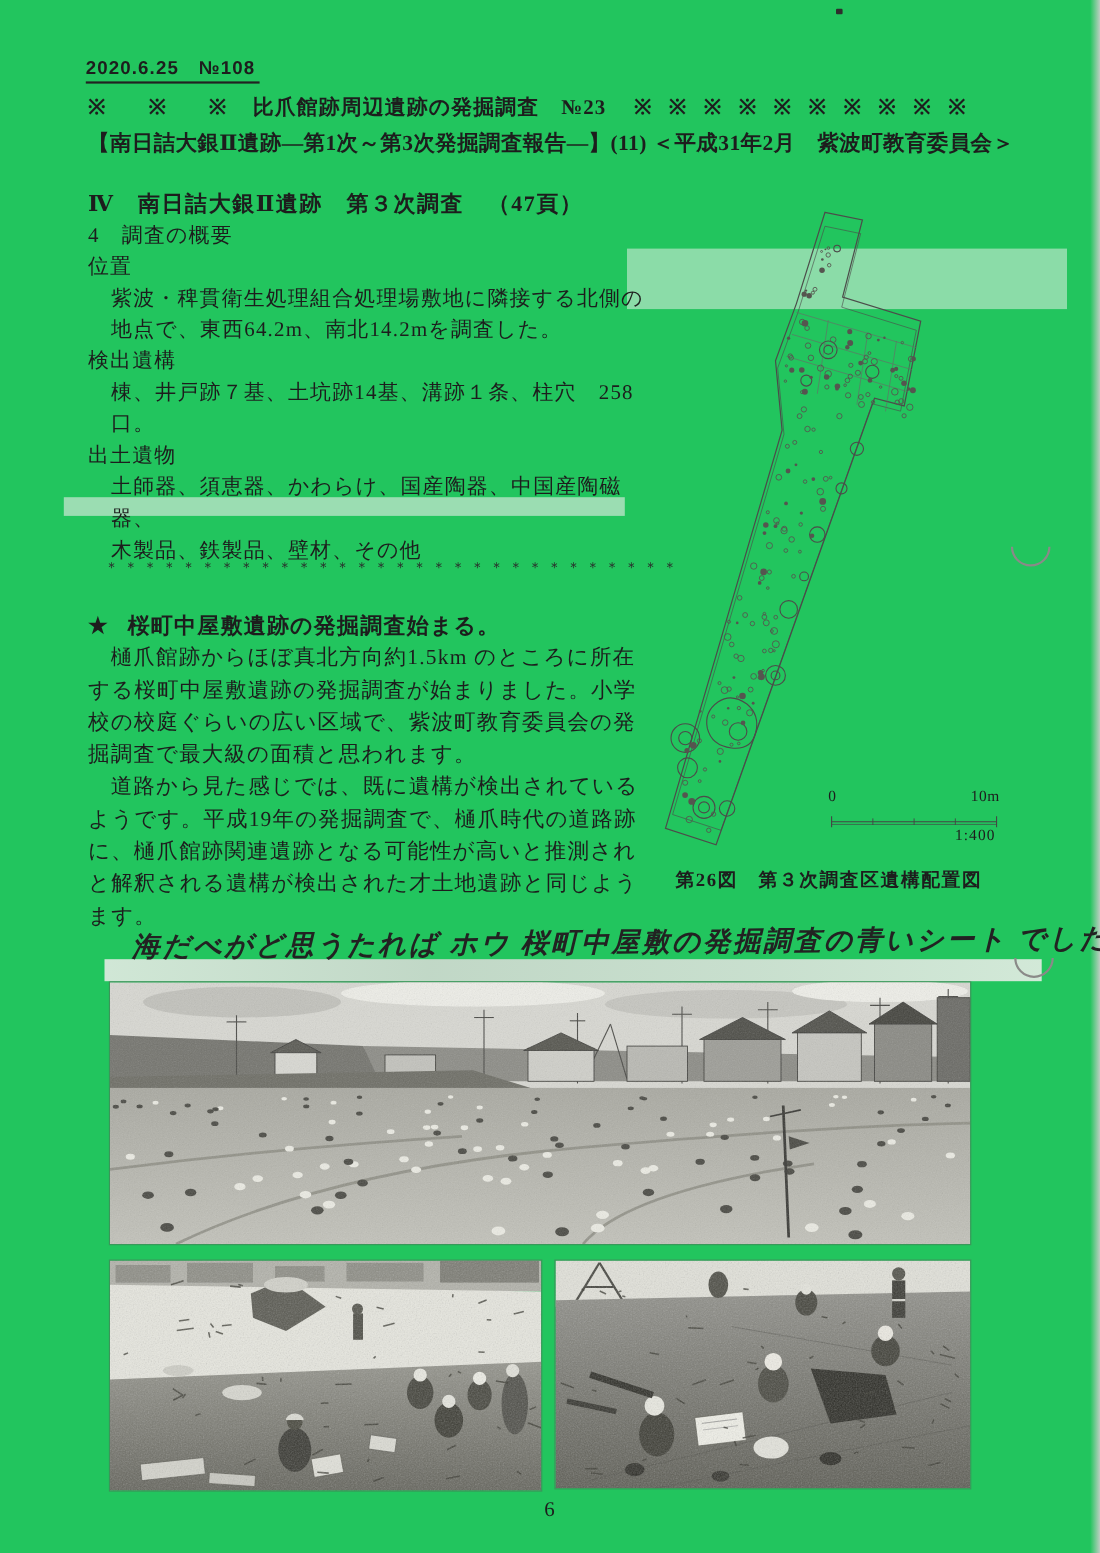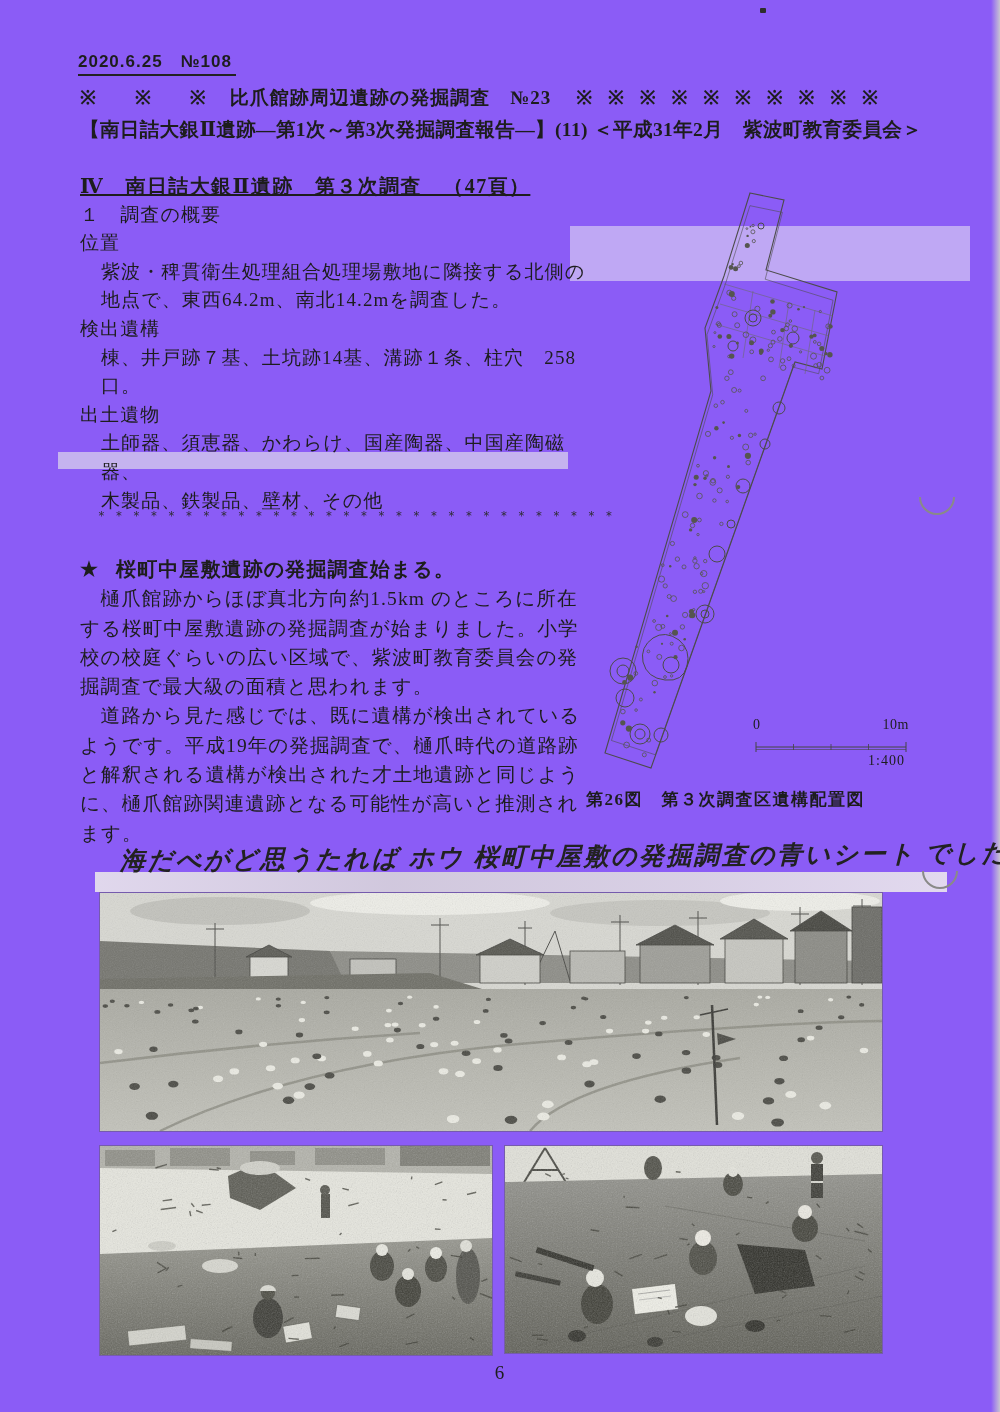--- a/index.html
+++ b/index.html
@@ -1,44 +1,44 @@
 <!DOCTYPE html>
 <html><head>
 <meta charset="utf-8">
 <style>
   html,body{margin:0;padding:0;background:#888;}
   .page{
     position:relative;width:1000px;height:1412px;margin:0 auto;
-    background:#8b5cf6;overflow:hidden;
+    background:#22c55e;overflow:hidden;
     font-family:"Liberation Serif","DejaVu Serif",serif;color:#1d1d1d;
   }
   .abs{position:absolute;}
   
   .date-line{left:78px;top:50px;font-family:"Liberation Sans","DejaVu Sans",sans-serif;
     font-weight:700;font-size:17px;letter-spacing:1px;border-bottom:2px solid #222;padding:0 4px 1px 0;}
   .header-line{left:80px;top:84px;width:798px;display:flex;align-items:baseline;
     font-size:19px;font-weight:600;white-space:nowrap;}
   .stars-left{letter-spacing:10px;margin-right:14px;}
   .header-title{margin-right:25px;letter-spacing:1px;}
   .stars-right{flex:1;display:flex;justify-content:space-between;}
   .subtitle{left:80px;top:116px;font-size:19.5px;font-weight:700;letter-spacing:0.4px;white-space:nowrap;}
   
   .leftcol{left:80px;top:172px;width:508px;font-size:19px;line-height:28.6px;letter-spacing:1.1px;}
-  .sec-heading{font-weight:700;font-size:20px;letter-spacing:1.4px;text-decoration:underline;}
+  .sec-heading{font-weight:700;font-size:20px;letter-spacing:1.4px;}
   .indent{padding-left:21px;}
   .separator{left:95px;top:507px;font-size:13px;letter-spacing:4.5px;color:#2a2a2a;}
   .news{left:80px;top:555px;width:508px;font-size:19.5px;line-height:29.3px;letter-spacing:1.1px;}
   .news-head{display:flex;gap:17px;font-weight:700;font-size:20px;}
   
   .site-plan{left:593px;top:186px;width:355px;height:612px;}
   .scale-labels{left:753px;top:717px;width:156px;display:flex;justify-content:space-between;
     font-size:14px;letter-spacing:0.5px;}
   .scale-bar{left:755px;top:741px;}
   .scale-ratio{left:755px;top:753px;width:150px;text-align:right;font-size:14px;letter-spacing:1px;}
-  .fig-caption{left:586px;top:788px;font-size:17px;font-weight:600;letter-spacing:1.5px;}
+  .fig-caption{left:614px;top:788px;font-size:17px;font-weight:600;letter-spacing:1.5px;}
   
   .handwriting{left:120px;top:840px;font-size:25px;font-weight:700;font-style:italic;
     letter-spacing:2.5px;transform:rotate(-0.5deg);color:#222;white-space:nowrap;}
   
   .photo{outline:1px solid rgba(90,90,85,.45);}
   .photo svg{display:block;width:100%;height:100%;}
   .photo-main{left:100px;top:893px;width:782px;height:238px;}
   .photo-left{left:100px;top:1146px;width:392px;height:209px;}
   .photo-right{left:505px;top:1146px;width:377px;height:207px;}
   .page-number{left:0;top:1362px;width:1000px;text-align:center;font-size:19px;letter-spacing:1px;}
@@ -86,21 +86,21 @@
       <span>※</span>
       <span>※</span>
       <span>※</span>
     </span>
   </div>
 
   <div class="abs subtitle">【南日詰大銀Ⅱ遺跡―第1次～第3次発掘調査報告―】(11) ＜平成31年2月　紫波町教育委員会＞</div>
 
   <div class="abs leftcol">
     <div class="sec-heading">Ⅳ　南日詰大銀Ⅱ遺跡　第３次調査　（47頁）</div>
-    <div>１　調査の概要</div>
+    <div>4　調査の概要</div>
     <div>位置</div>
     <div class="indent">紫波・稗貫衛生処理組合処理場敷地に隣接する北側の</div>
     <div class="indent">地点で、東西64.2m、南北14.2mを調査した。</div>
     <div>検出遺構</div>
     <div class="indent">棟、井戸跡７基、土坑跡14基、溝跡１条、柱穴　258口。</div>
     <div>出土遺物</div>
     <div class="indent">土師器、須恵器、かわらけ、国産陶器、中国産陶磁器、</div>
     <div class="indent">木製品、鉄製品、壁材、その他</div>
   </div>
 
@@ -110,22 +110,22 @@
     <div class="news-head">
       <span>★</span>
       <span>桜町中屋敷遺跡の発掘調査始まる。</span>
     </div>
     <div>　樋爪館跡からほぼ真北方向約1.5km のところに所在</div>
     <div>する桜町中屋敷遺跡の発掘調査が始まりました。小学</div>
     <div>校の校庭ぐらいの広い区域で、紫波町教育委員会の発</div>
     <div>掘調査で最大級の面積と思われます。</div>
     <div>　道路から見た感じでは、既に遺構が検出されている</div>
     <div>ようです。平成19年の発掘調査で、樋爪時代の道路跡</div>
+    <div>に、樋爪館跡関連遺跡となる可能性が高いと推測され</div>
     <div>と解釈される遺構が検出された才土地遺跡と同じよう</div>
-    <div>に、樋爪館跡関連遺跡となる可能性が高いと推測され</div>
     <div>ます。</div>
   </div>
 
   <svg class="abs site-plan" viewBox="0 0 355 612">
     <g stroke="#4c4c4a" fill="none" stroke-width="1.1">
       <path id="planPath" d="M157,7 L191,14 L173,84 L244,106 L229,183 L202,176 L58,582 L12,567 L118,205 L112,142 L131,90 Z"></path>
       <use href="#planPath" transform="translate(7,13) scale(0.955)" stroke-width="0.7" opacity="0.85"></use>
     </g>
     <g stroke="#6a6a68" stroke-width="0.7" opacity="0.8">
       <line x1="131" y1="98" x2="240" y2="130"></line>

